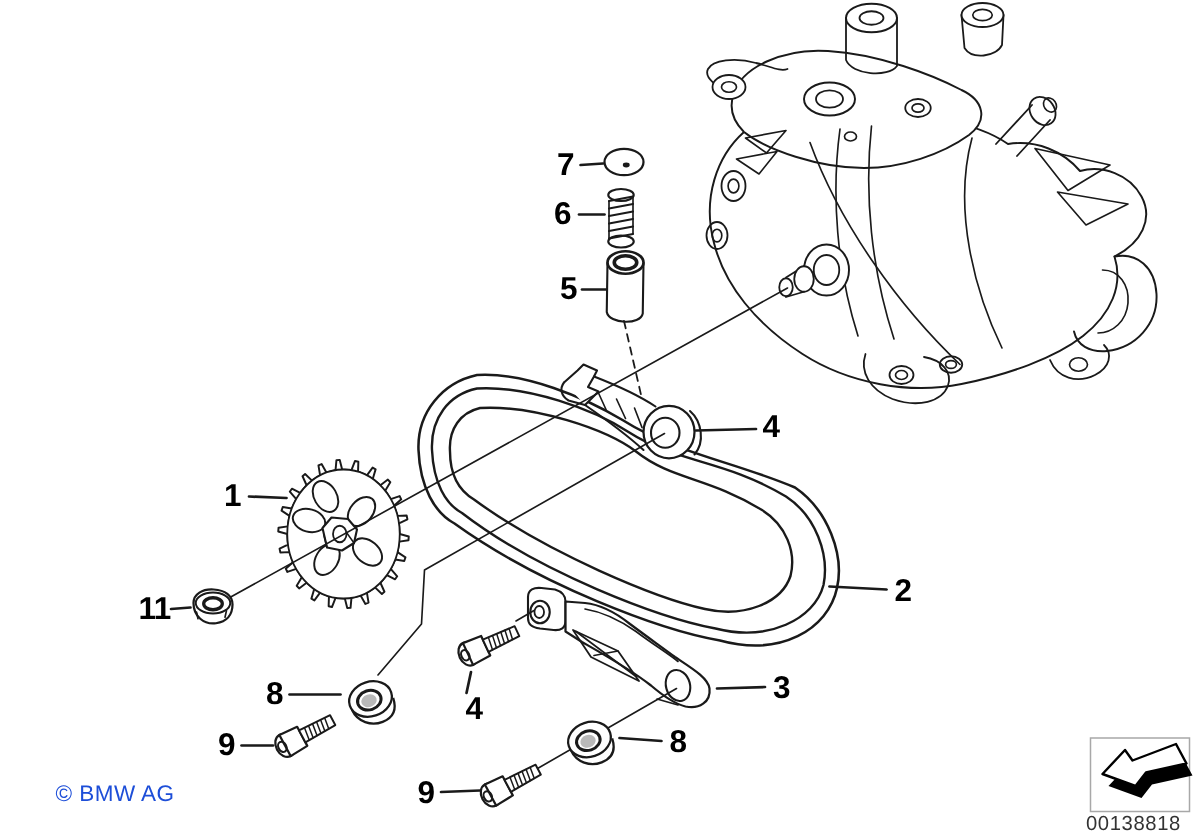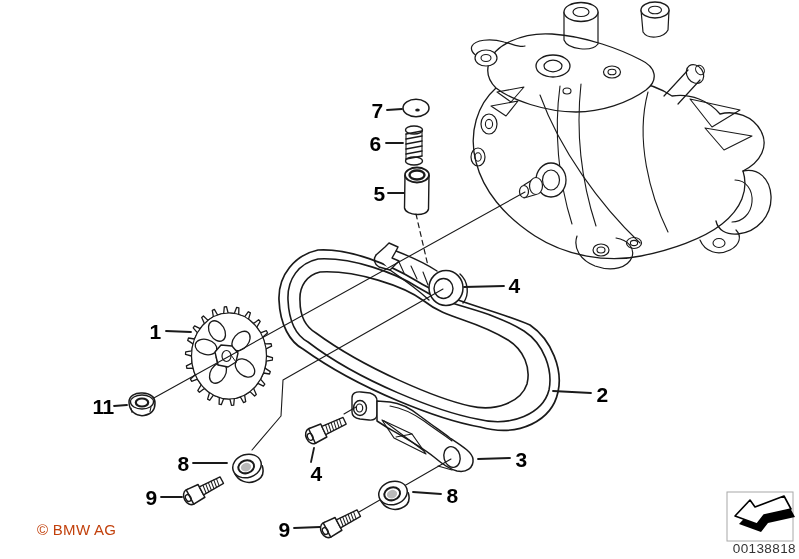--- a/index.html
+++ b/index.html
@@ -1,22 +1,22 @@
 <!DOCTYPE html>
 <html><head>
 <meta charset="utf-8">
 <style>
   html,body{margin:0;padding:0;background:#fff;}
   #stage{position:relative;width:799px;height:559px;background:#ffffff;overflow:hidden;
          font-family:"Liberation Sans",sans-serif;}
   #drawing{position:absolute;left:0;top:0;}
   .callout{position:absolute;transform:translate(-50%,-50%);font-weight:bold;font-size:21px;
            color:#000;letter-spacing:-0.5px;line-height:1;cursor:pointer;user-select:none;}
-  .copyright{position:absolute;left:37px;top:521px;font-size:15px;color:#c2410c;letter-spacing:0.3px;}
-  .docnum{position:absolute;left:724px;top:541px;width:72px;text-align:right;font-size:13.5px;
+  .copyright{position:absolute;left:37px;top:521px;font-size:15px;color:#1d4ed8;letter-spacing:0.3px;}
+  .docnum{position:absolute;left:724px;top:541px;width:72px;text-align:left;font-size:13.5px;
           color:#333;letter-spacing:0.4px;}
   svg .ln{stroke:#1a1a1a;fill:none;stroke-linecap:round;stroke-linejoin:round;}
   svg .fw{stroke:#1a1a1a;fill:#ffffff;stroke-linejoin:round;}
 </style>
 </head>
 <body>
 
 <div id="stage">
 
 <svg id="drawing" width="799" height="559" viewBox="0 0 799 559">

